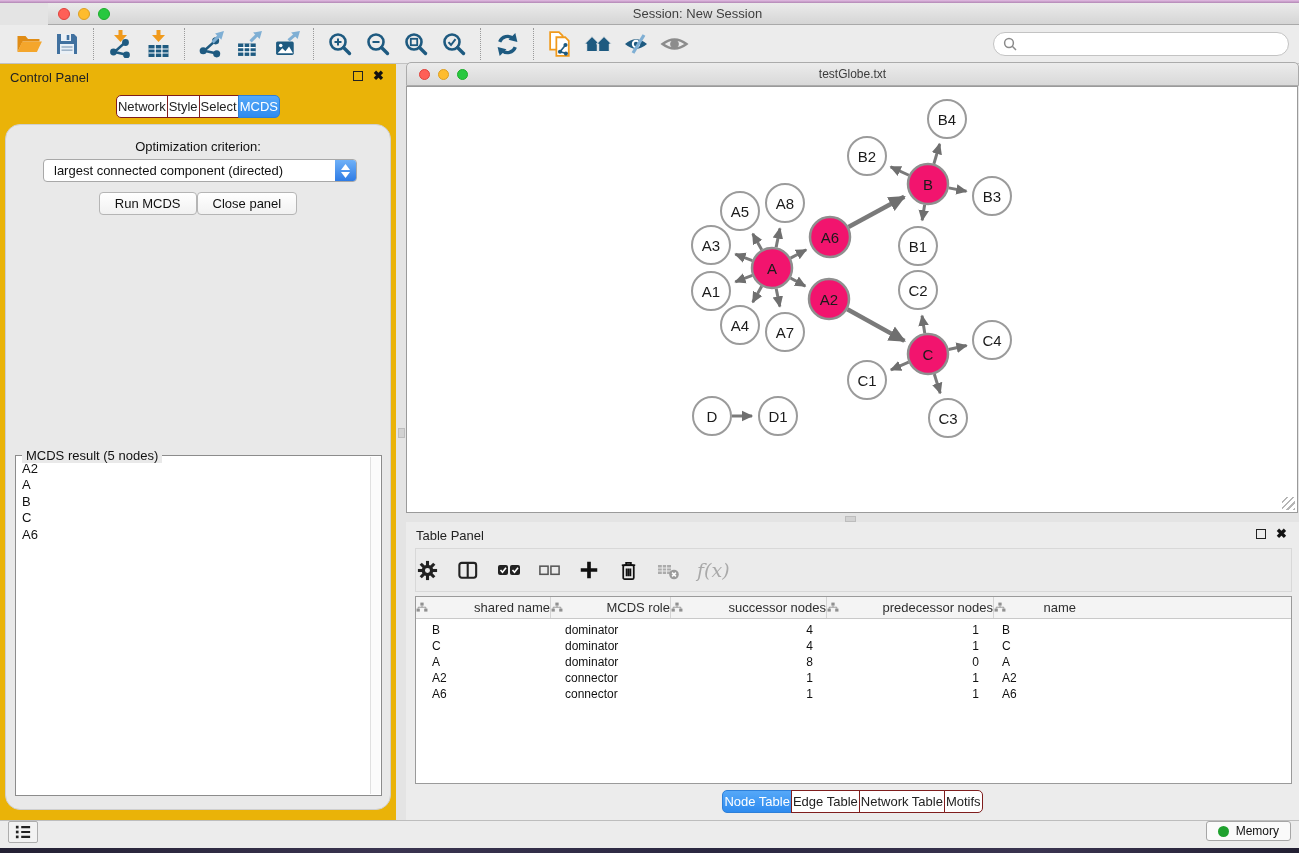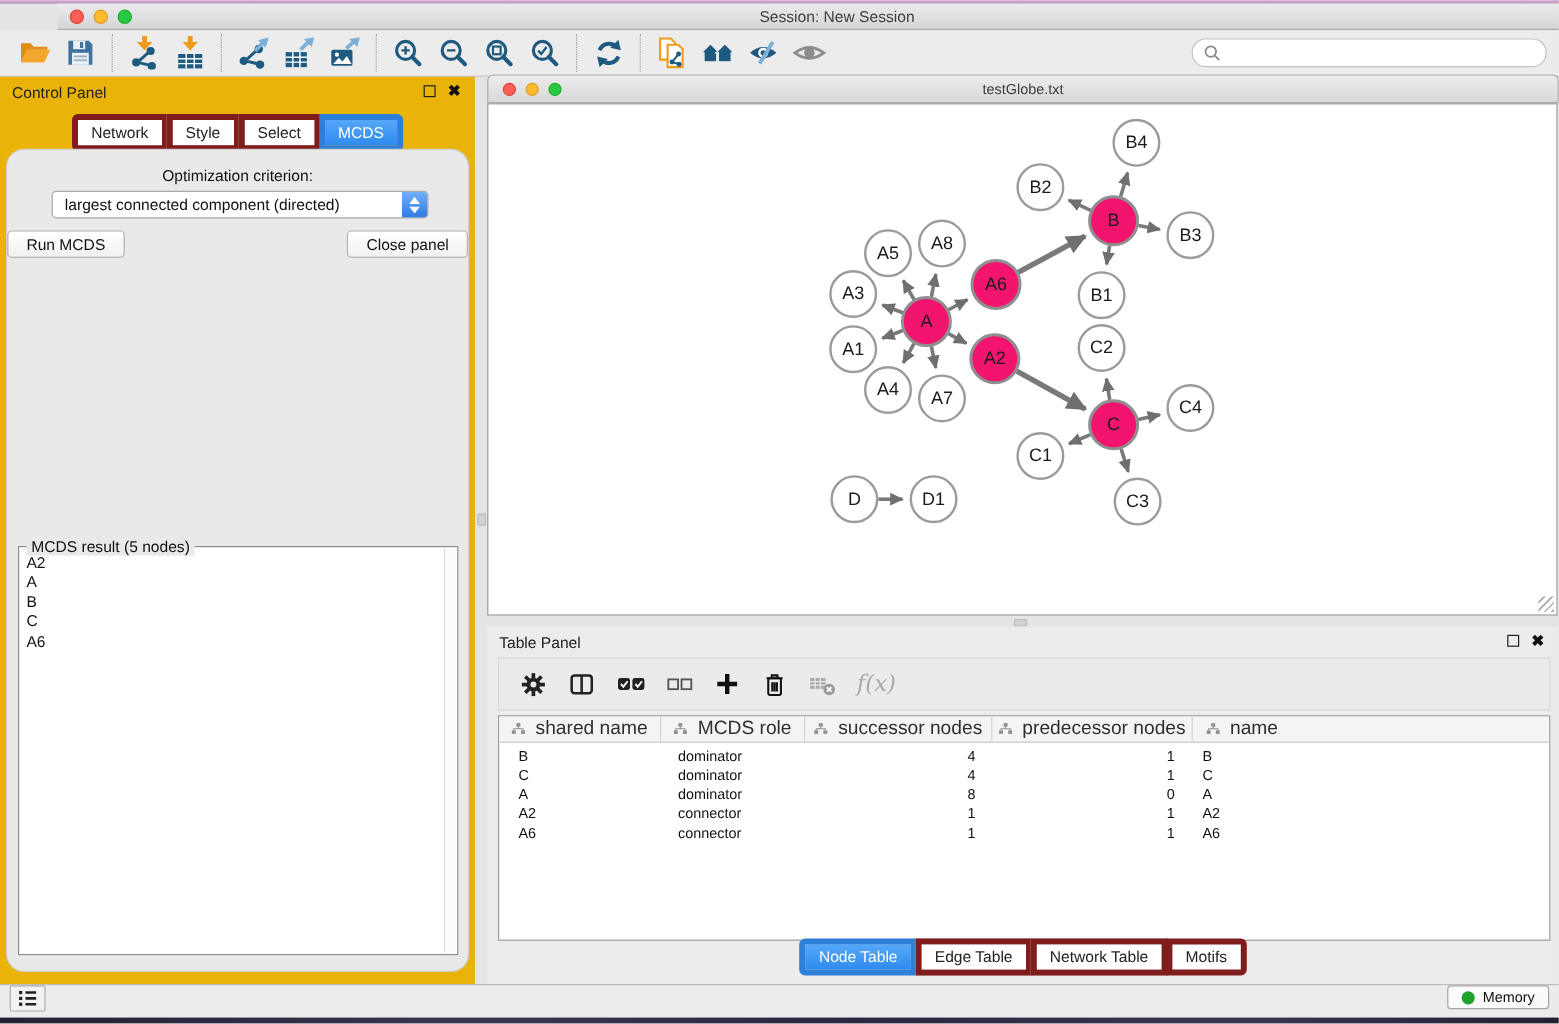--- a/index.html
+++ b/index.html
@@ -32,34 +32,34 @@
     border-radius:13px; display:flex; align-items:center; padding:0 9px; gap:5px; }
   .search-field input { border:none; outline:none; flex:1; font-size:13px; background:transparent; }
 
   
   .control-panel { position:absolute; left:0; top:64px; width:396px; height:756px; background:#eab308; }
   .panel-head { position:absolute; top:6px; left:10px; font-size:13px; color:#222; }
   .panel-controls { position:absolute; top:7px; right:12px; display:flex; gap:10px; align-items:center; }
   .float-box { width:10px; height:10px; border:1.6px solid #222; }
   .close-x { font-size:13px; font-weight:bold; color:#111; line-height:10px; }
   .ctrl-tabs { position:absolute; top:31px; left:0; width:100%; display:flex; justify-content:center; }
-  .seg { background:#fff; border:5px solid #7f1d1d; margin-left:-1px; padding:3px 11px; font-size:13px; color:#222; }
+  .seg { background:#fff; border:1px solid #7f1d1d; margin-left:-1px; padding:3px 1px; font-size:13px; color:#222; }
   .seg:first-child { border-radius:5px 0 0 5px; margin-left:0; }
   .seg:last-child { border-radius:0 5px 5px 0; }
   .seg-active { background:linear-gradient(#55a8f8,#2e8bef); border-color:#2d7fd8; color:#fff; }
   .ctrl-inner { position:absolute; left:5px; right:5px; top:60px; bottom:10px; background:#e9e9e9;
     border:1px solid #cfcfcf; border-radius:15px; }
   .opt-label { position:absolute; top:14px; width:100%; text-align:center; font-size:13px; color:#111; }
   .dropdown { position:absolute; left:37px; top:34px; width:314px; height:23px; background:#fff;
     border:1px solid #a8a8a8; border-radius:4px; display:flex; align-items:center; }
   .dropdown-value { flex:1; font-size:13px; color:#111; padding-left:10px; white-space:nowrap; }
   .dropdown-stepper { width:21px; height:100%; border-radius:0 3px 3px 0;
     background:linear-gradient(#6fb1f8,#2e7be5); display:flex; flex-direction:column;
     align-items:center; justify-content:center; gap:2px; }
-  .btn-row { position:absolute; top:67px; width:100%; display:flex; justify-content:space-between; }
+  .btn-row { position:absolute; top:67px; width:100%; display:flex; justify-content:center; }
   .pushbtn { background:linear-gradient(#ffffff,#f1f1f1); border:1px solid #b5b5b5; border-radius:4px;
     font-size:13px; color:#111; padding:3px 15px; }
   .resultbox { position:absolute; left:9px; right:8px; top:330px; bottom:13px; background:#fff;
     border:1px solid #8c8c8c; }
   .resultbox-title { position:absolute; top:-8px; left:6px; background:#e9e9e9; padding:0 4px; font-size:13px; color:#111; }
   .result-items { position:absolute; left:0; top:5px; right:12px; }
   .result-item { font-size:13px; color:#111; padding-left:6px; line-height:16.4px; }
   .result-scroll { position:absolute; top:1px; bottom:1px; right:1px; width:10px; background:#fbfbfb; border-left:1px solid #e0e0e0; }
 
   
@@ -76,28 +76,28 @@
   .net-titlebar .light { width:11px; height:11px; }
   .net-title { position:absolute; left:0; right:0; text-align:center; font-size:12px; color:#3c3c3c; }
   .net-canvas { position:absolute; left:0; top:24px; right:1px; bottom:1px; background:#fff; border:1px solid #9a9a9a;padding-left:37px; }
   .net-canvas svg { position:absolute; left:0; top:0; }
   .grip { position:absolute; right:2px; bottom:2px; width:13px; height:13px;
     background:repeating-linear-gradient(135deg, transparent 0 3px, #b5b5b5 3px 4.5px); }
 
   
   .table-panel { position:absolute; left:406px; top:522px; width:893px; height:298px; background:#ececec; }
   .tp-toolbar { position:absolute; left:9px; right:7px; top:26px; height:44px; background:#ebebeb;
-    border:1px solid #d8d8d8; display:flex; align-items:center; gap:17px; padding-left:17px; }
+    border:1px solid #d8d8d8; display:flex; align-items:center; gap:17px; }
   .tp-tbtn { display:flex; align-items:center; justify-content:center; }
   .fx-label { font-family:"DejaVu Serif", serif; font-style:italic; font-size:19px; color:#a9a9a9; }
   .tableview { position:absolute; left:9px; right:7px; top:74px; bottom:36px; background:#fff;
     border:1px solid #9a9a9a; overflow:hidden; }
   .thead, .trow { display:grid; grid-template-columns:135px 120px 156px 167px 82px 1fr; }
   .thead { height:22px; background:#f4f4f4; border-bottom:1px solid #c9c9c9; }
-  .thcell { display:flex; align-items:center; justify-content:center; gap:8px; font-size:16px; color:#2f2f2f;
+  .thcell { display:flex; align-items:center; justify-content:space-between; gap:8px; font-size:13px; color:#2f2f2f;
     border-right:1px solid #d4d4d4; overflow:hidden; }
   .thcell:last-child { border-right:none; }
   .tbody { padding-top:3px; }
   .trow { height:16px; line-height:16px; font-size:12px; color:#111; }
   .tcell { overflow:hidden; white-space:nowrap; }
   .tcell.c0 { padding-left:16px; }
   .tcell.c1 { padding-left:14px; }
   .tcell.c2 { text-align:right; padding-right:14px; }
   .tcell.c3 { text-align:right; padding-right:15px; }
   .tcell.c4 { padding-left:8px; }

